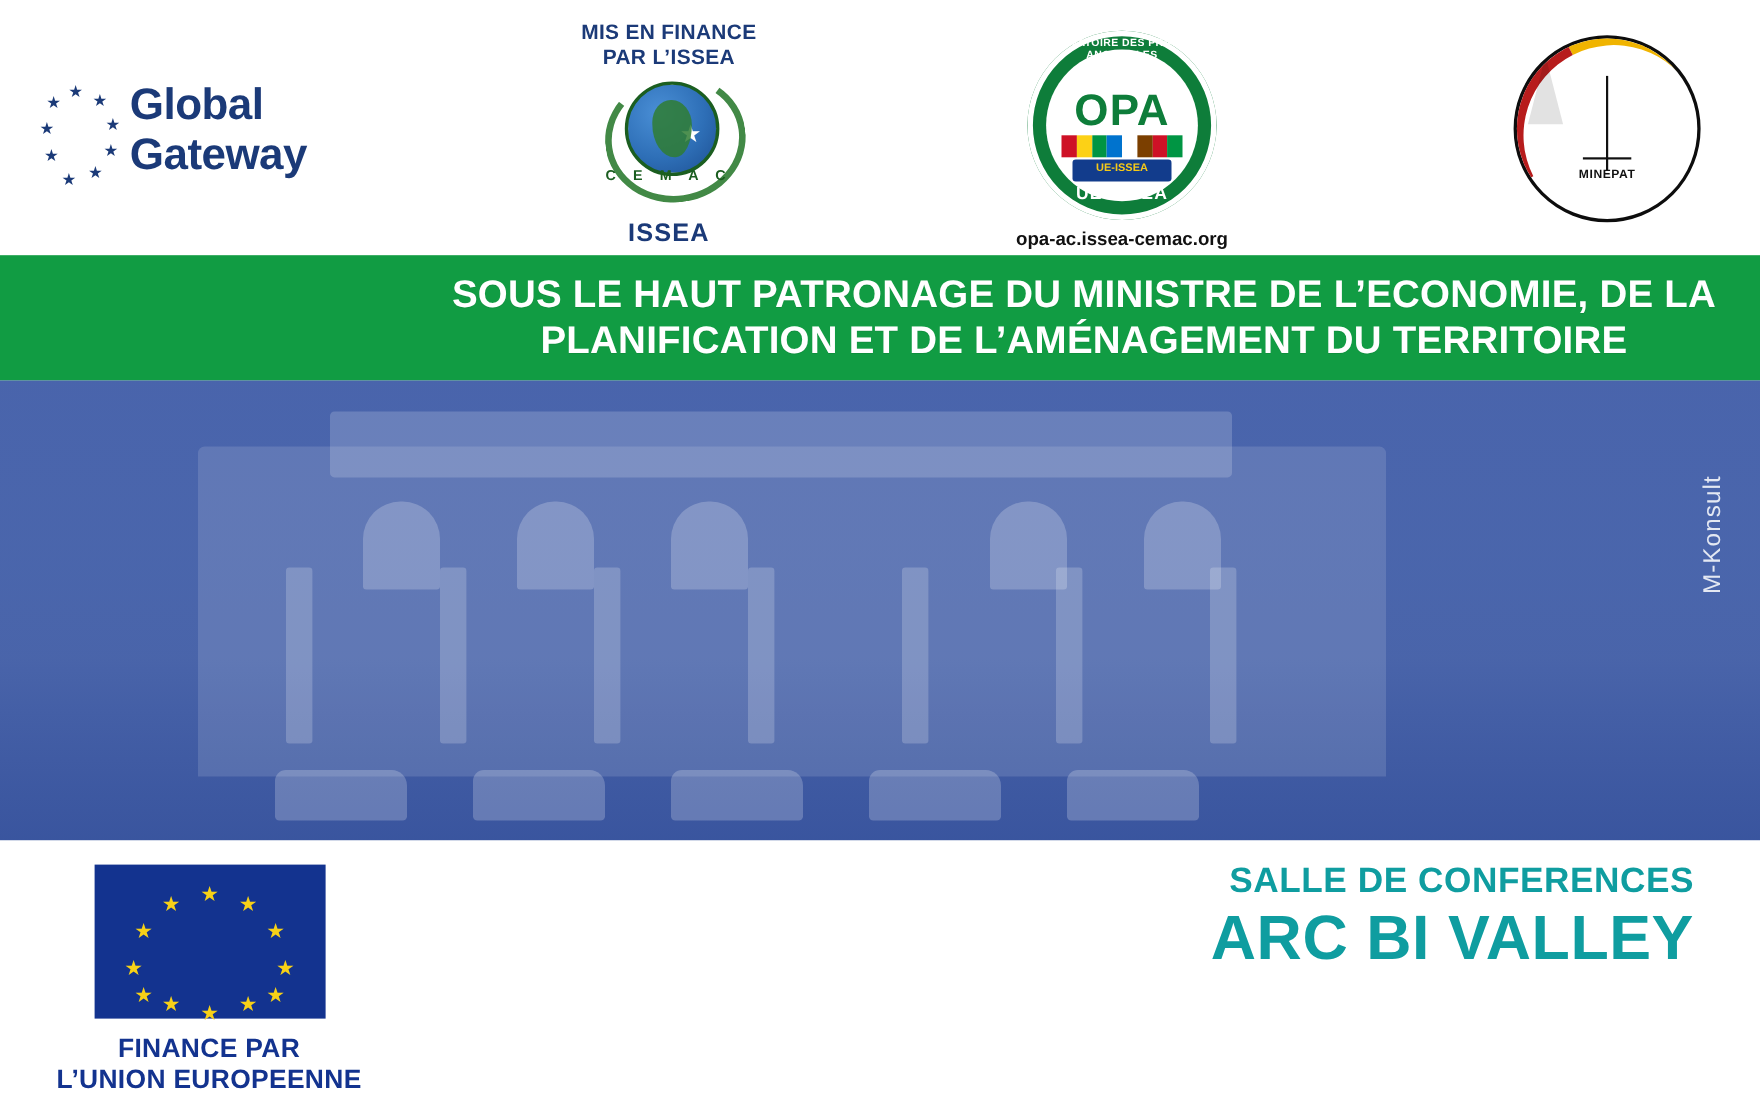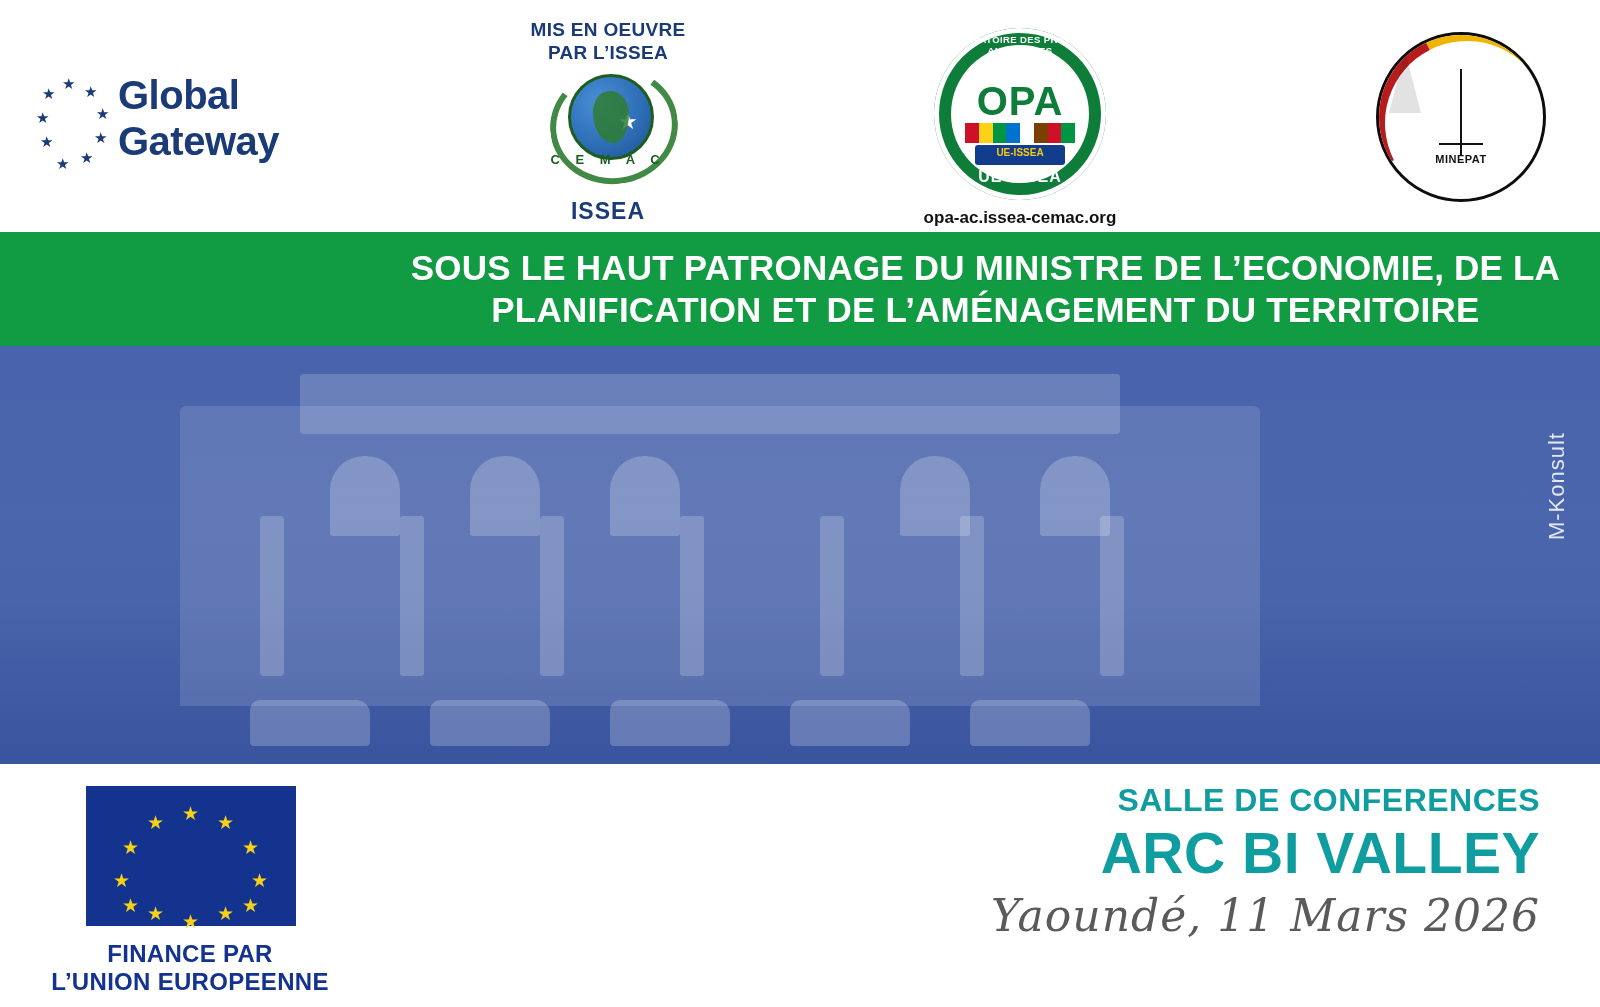--- a/index.html
+++ b/index.html
@@ -149,21 +149,21 @@
         <span class="star" style="left:40px;top:74px;">★</span>
         <span class="star" style="left:16px;top:80px;">★</span>
       </div>
       <div class="gg-text">
         <div>Global</div>
         <div>Gateway</div>
       </div>
     </div>
 
     <div class="issea">
-      <div class="issea-top">MIS EN OEUVRE</div>
+      <div class="issea-top">MIS EN FINANCE</div>
       <div class="issea-top">PAR L’ISSEA</div>
       <div class="issea-logo">
         <div class="wreath"></div>
         <div class="globe">
             <span class="globe-star">★</span>
           </div>
         <div class="cemac">C E M A C</div>
       </div>
       <div class="issea-bottom">ISSEA</div>
     </div>
@@ -256,17 +256,16 @@
       </div>
     </div>
     <div class="eu-text">
       <div>FINANCE PAR</div>
       <div>L’UNION EUROPEENNE</div>
     </div>
 
     <div class="venue">
       <div class="venue-l1">SALLE DE CONFERENCES</div>
       <div class="venue-l2">ARC BI VALLEY</div>
-      <div class="venue-date">Yaoundé, 11 Mars 2026</div>
     </div>
   </div>
 
 </div>
 
 </body></html>

